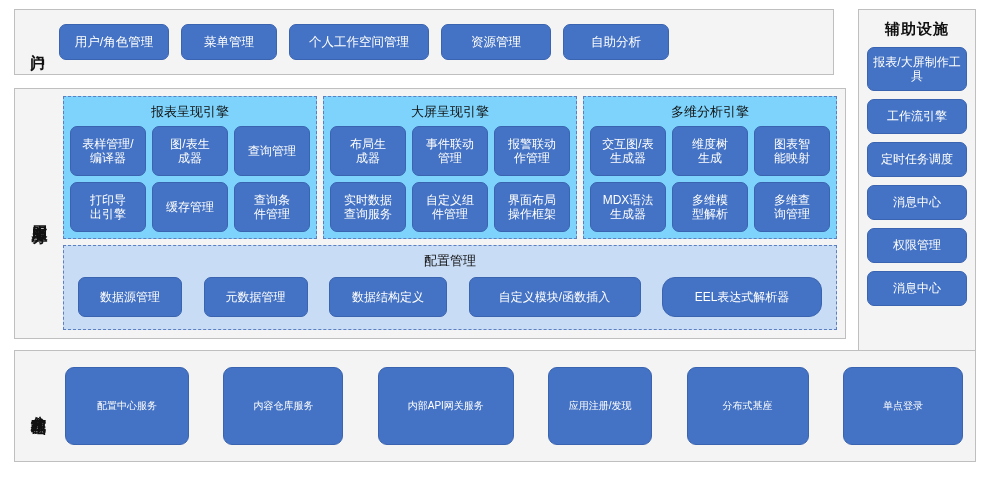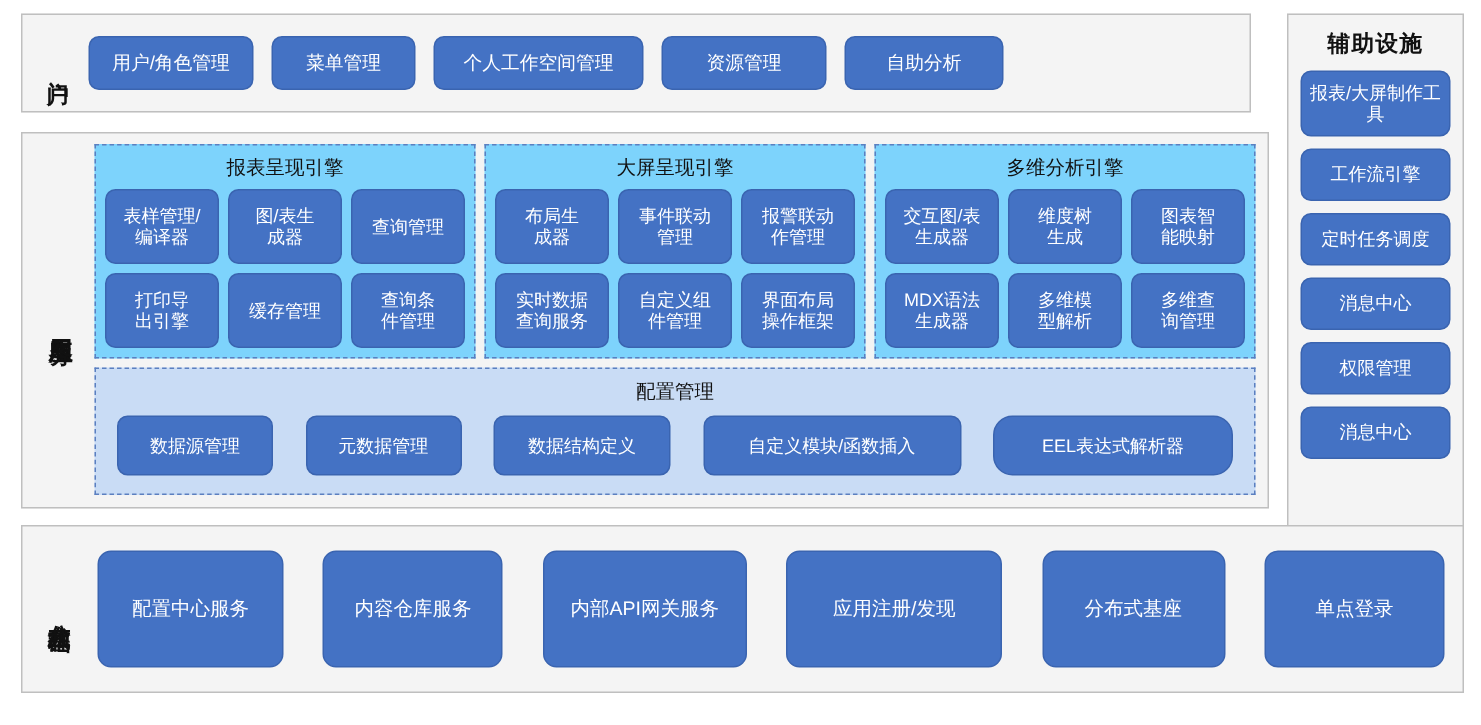--- a/index.html
+++ b/index.html
@@ -219,27 +219,27 @@
     flex: 1;
     display: flex;
     align-items: center;
     justify-content: space-between;
     gap: 12px;
     padding: 8px 12px 8px 4px;
     box-sizing: border-box;
   }
   #base-chips .chip {
     height: 78px;
-    font-size: 13px;
+    font-size: 10px;
     border-radius: 9px;
   }
   .bw0 { width: 124px; }
   .bw1 { width: 120px; }
   .bw2 { width: 136px; }
-  .bw3 { width: 144px; }
+  .bw3 { width: 104px; }
   .bw4 { width: 122px; }
   .bw5 { width: 120px; }
 </style>
 </head>
 <body>
 
 <div id="root">
 
   <div id="portal-panel" class="panel">
     <div class="vlabel">门户</div>

